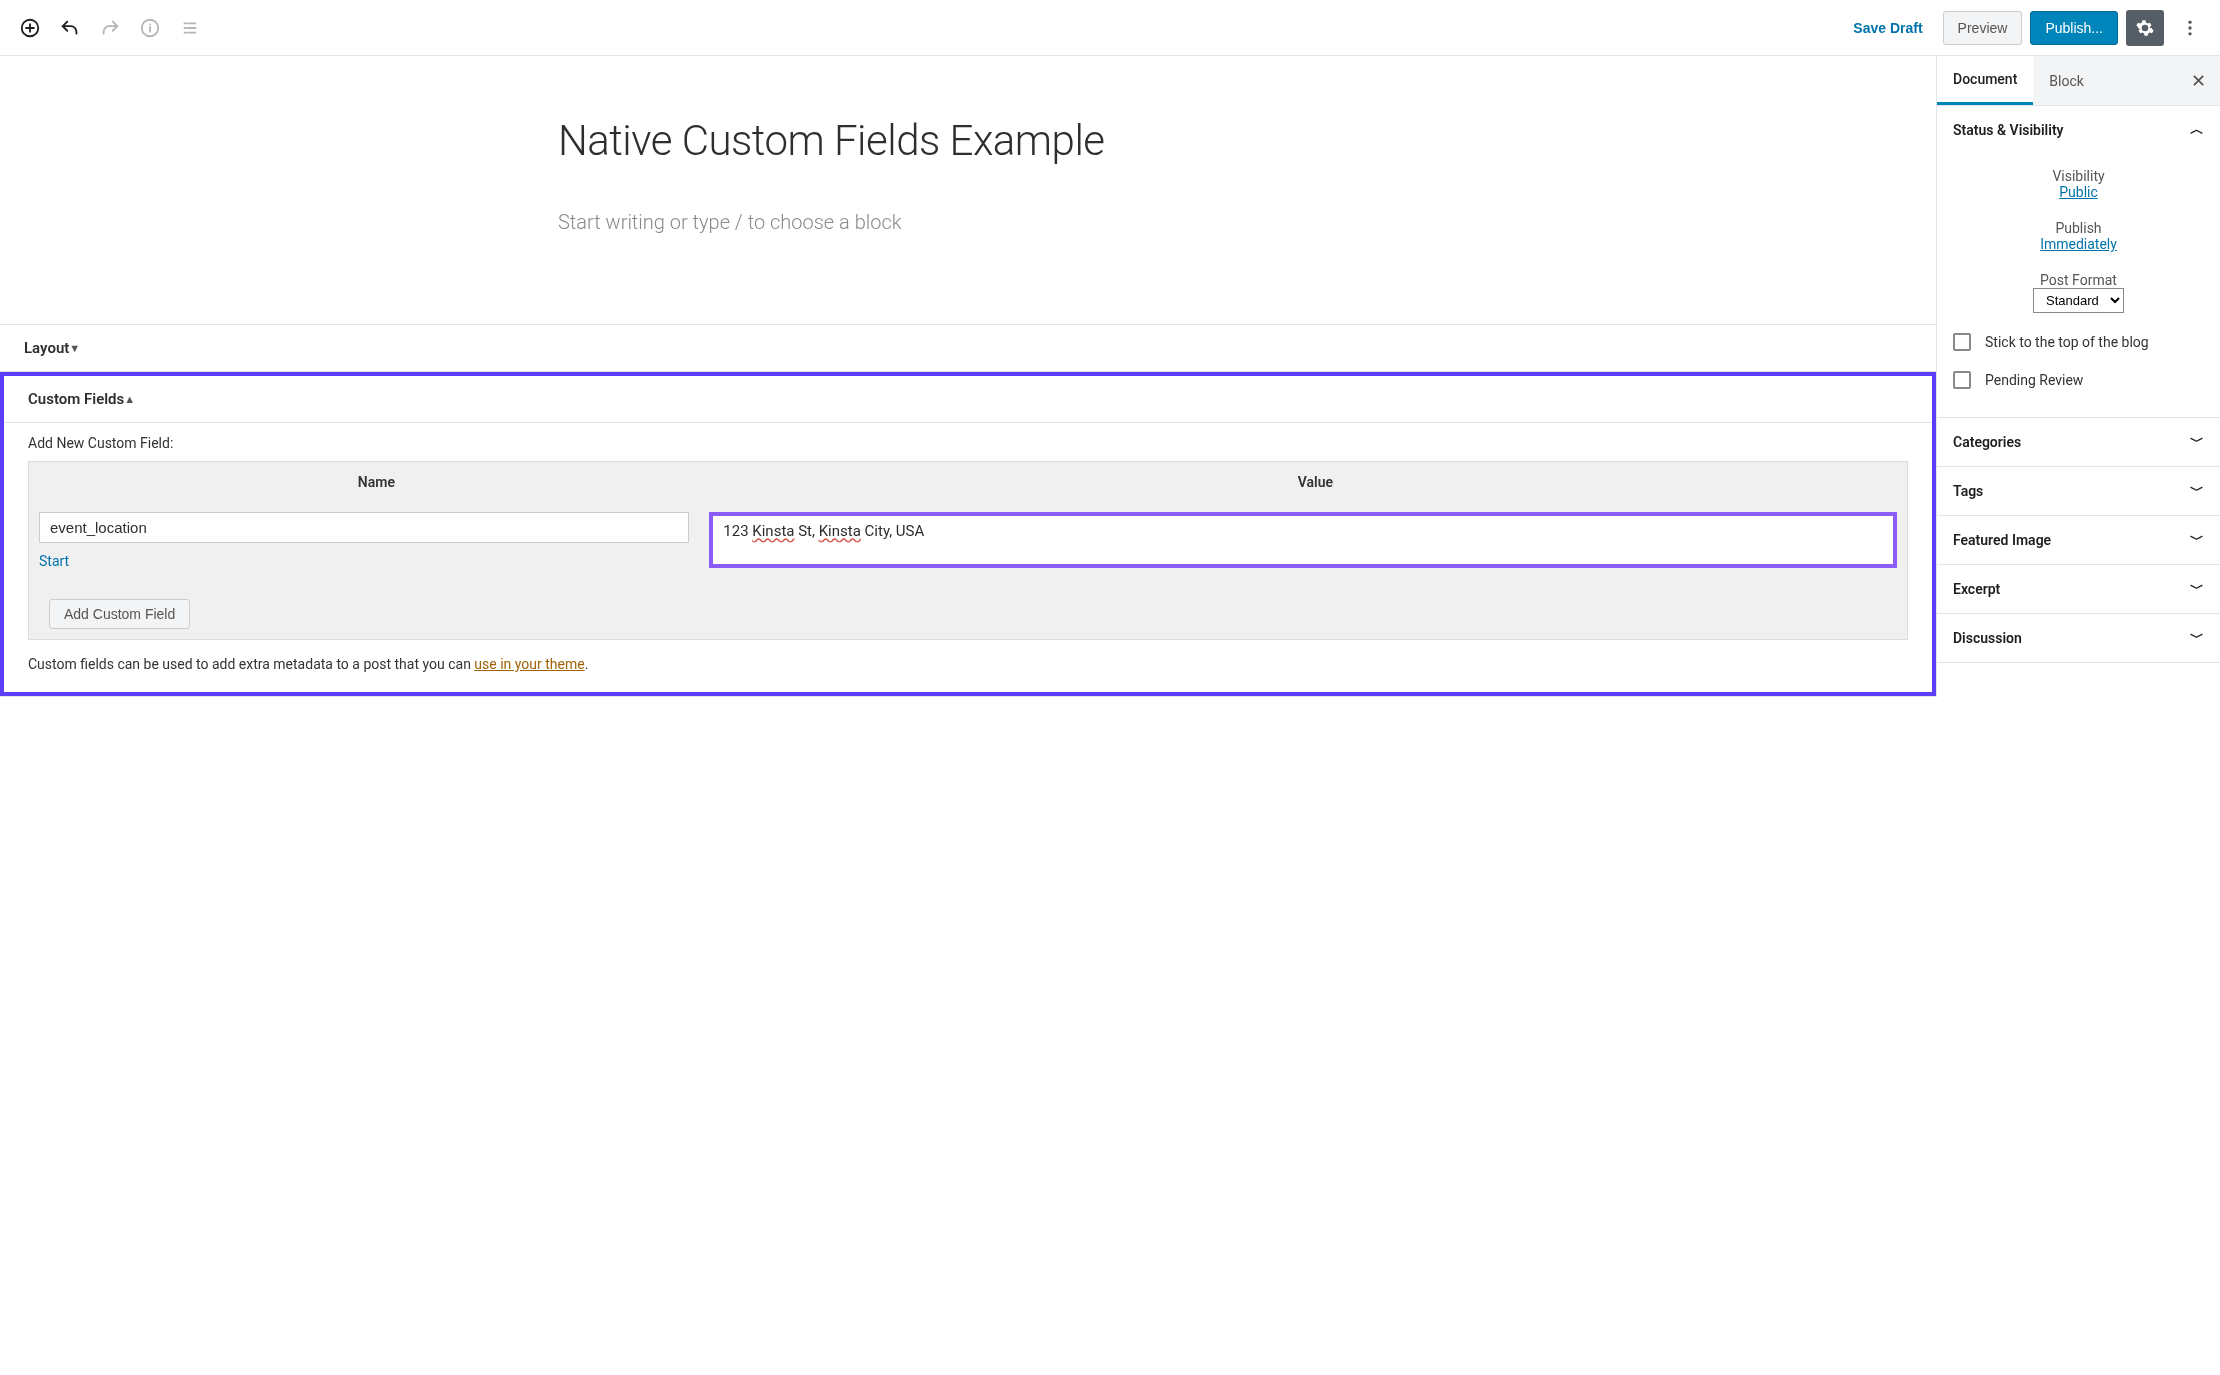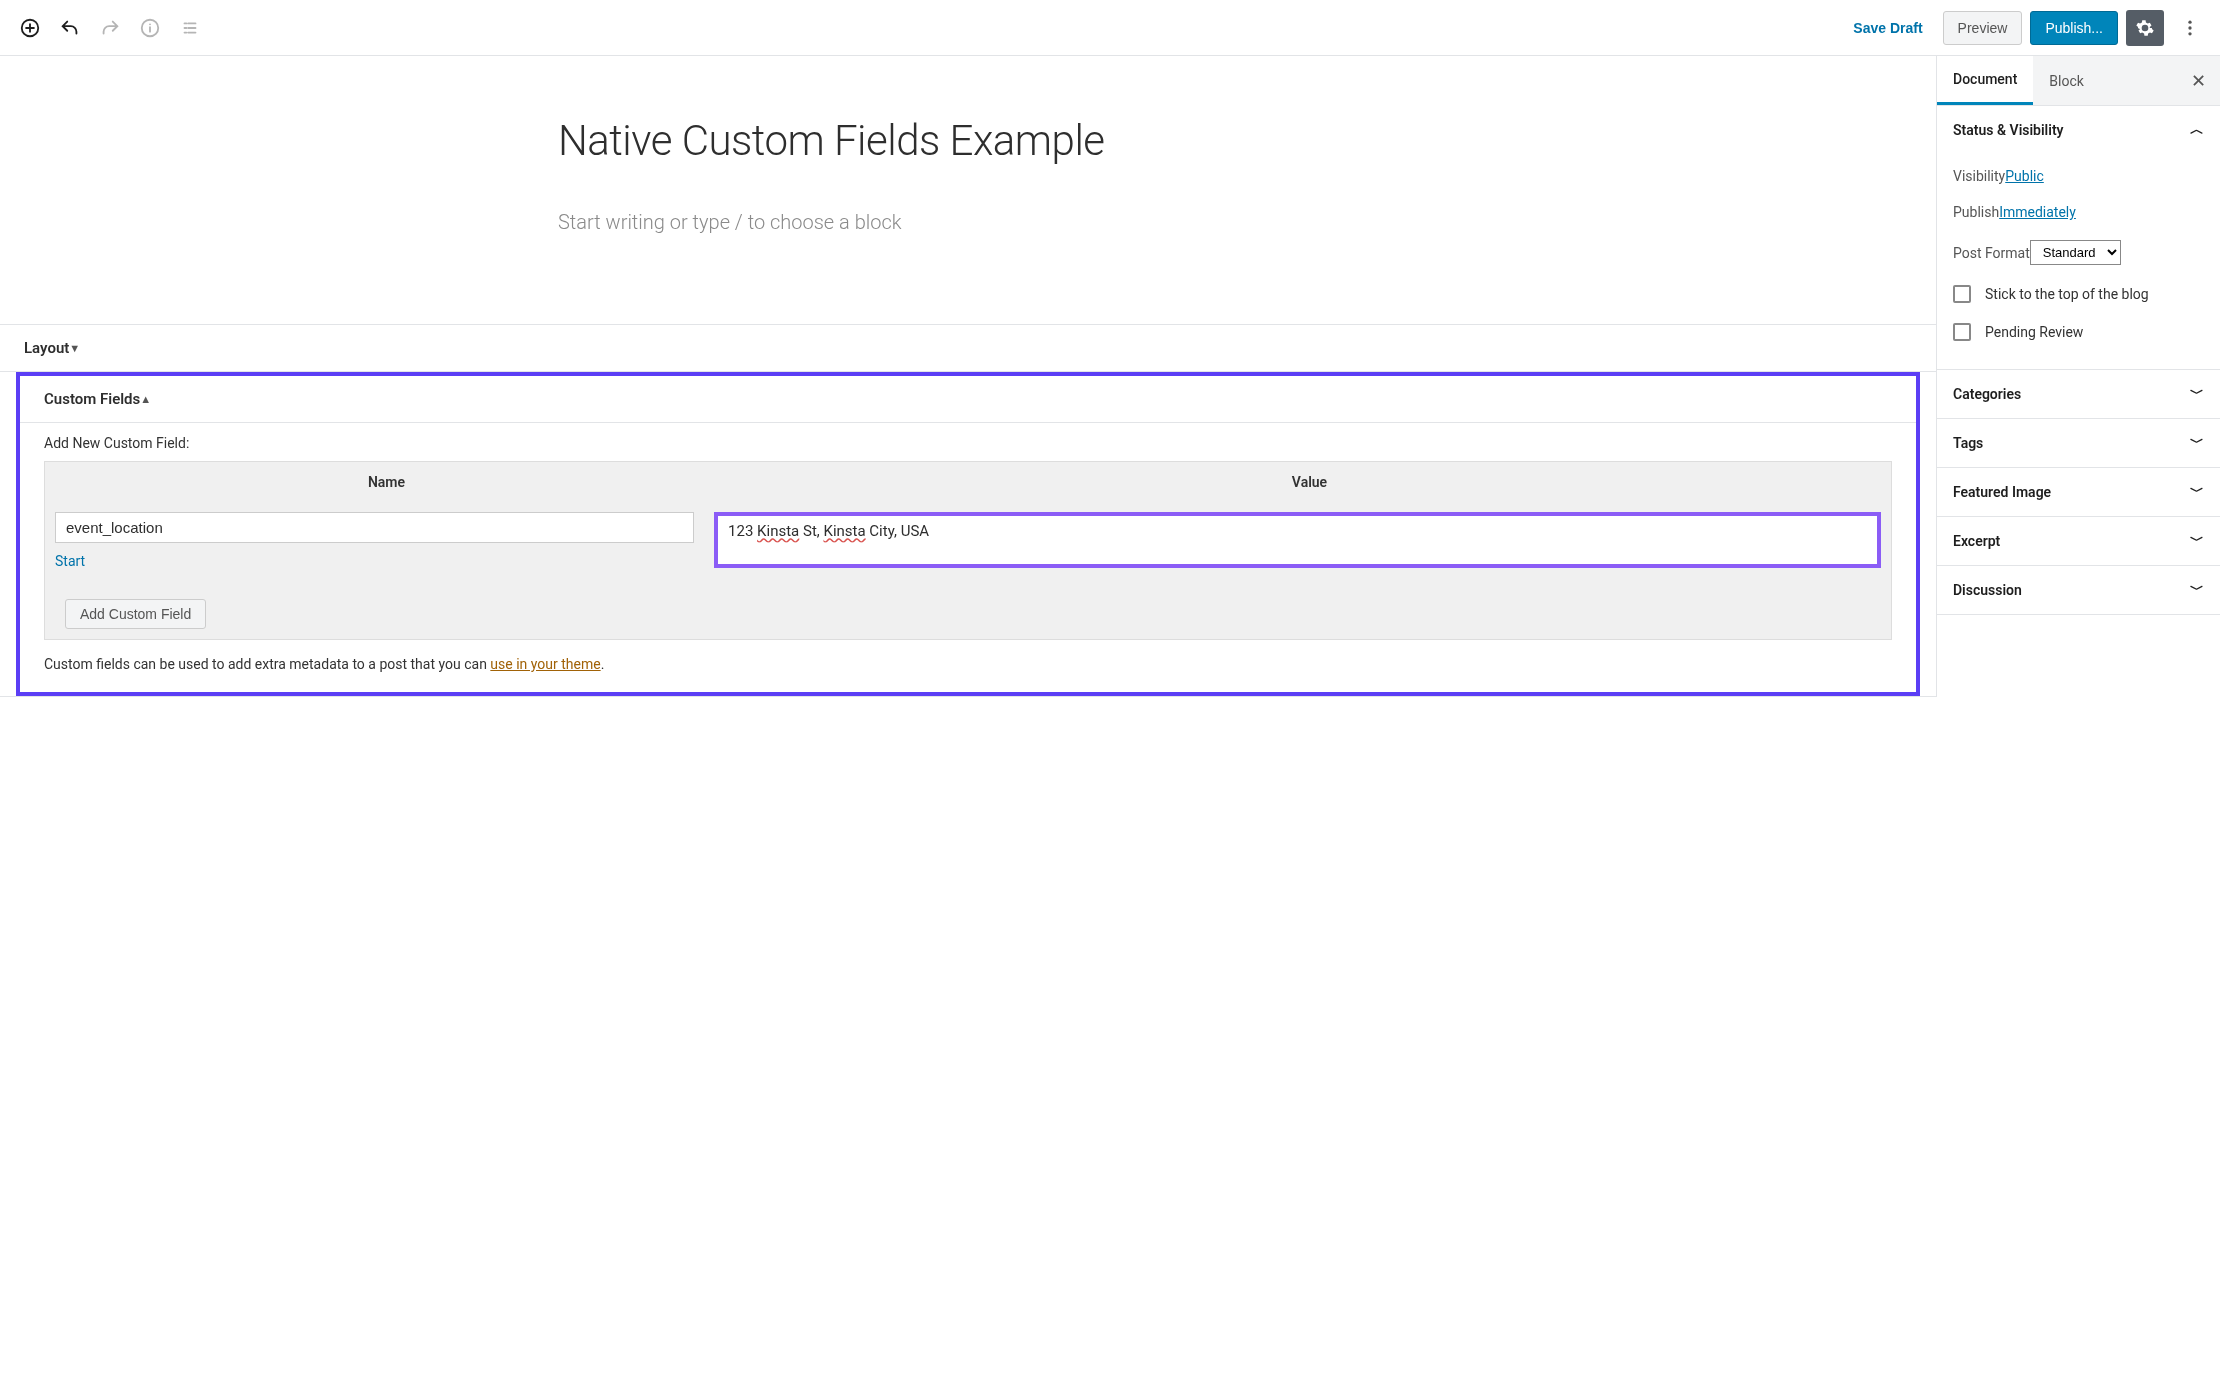--- a/index.html
+++ b/index.html
@@ -18,21 +18,21 @@
 .main-layout { display: flex; height: calc(100% - 56px); }
 .editor-area { flex: 1; min-width: 0; }
 .content-wrap { max-width: 940px; margin: 0 auto; padding: 60px 60px 0; }
 .post-title { font-size: 42px; font-weight: 300; color: #2e2e2e; margin-bottom: 45px; letter-spacing: -0.5px; }
 .block-placeholder { font-size: 20px; color: #8a8a8a; font-weight: 300; }
 .metaboxes { margin-top: 90px; border: 1px solid #e2e4e7; border-left: none; border-right: none; }
 .metabox { border-bottom: 1px solid #e2e4e7; }
 .metabox-head { display: flex; justify-content: flex-start; align-items: center; padding: 14px 24px; cursor: pointer; background: #fff; }
 .metabox-head h3 { font-size: 15px; font-weight: 600; color: #2e2e2e; }
 .tri { font-size: 11px; color: #555; }
-.highlighted { border: 4px solid #5b3ef5; margin: 0 16px; }
+.highlighted { border: 4px solid #5b3ef5; margin: 0 0; }
 .metabox-body { padding: 12px 24px 20px; background: #fff; border-top: 1px solid #e2e4e7; }
 .add-new-label { font-size: 14px; color: #333; margin-bottom: 10px; }
 .cf-table { width: 100%; border: 1px solid #ddd; background: #f0f0f0; }
 .cf-header { display: flex; background: #f0f0f0; align-items: center; }
 .cf-header > div { padding: 12px; font-weight: 600; font-size: 14px; text-align: center; color: #333; }
 .cf-col-name { flex: 0 0 37%; }
 .cf-col-value { flex: 1; }
 .cf-body { display: flex; padding: 10px; gap: 20px; align-items: flex-start; }
 .cf-name-cell { flex: 0 0 35%; }
 .cf-value-cell { flex: 1; }
@@ -45,21 +45,21 @@
 .cf-help a { color: #a16207; }
 .sidebar { width: 284px; border-left: 1px solid #e2e4e7; background: #fff; flex-shrink: 0; }
 .side-tabs { display: flex; align-items: center; background: #f3f4f5; border-bottom: 1px solid #e2e4e7; height: 50px; }
 .side-tab { padding: 0 16px; height: 100%; display: flex; align-items: center; font-size: 14px; cursor: pointer; color: #555; }
 .side-tab.active { border-bottom: 3px solid #0085ba; color: #1e1e1e; font-weight: 500; background: #fff; }
 .side-close { margin-left: auto; padding: 0 14px; color: #555; font-size: 18px; cursor: pointer; }
 .panel { border-bottom: 1px solid #e2e4e7; }
 .panel-head { display: flex; justify-content: space-between; align-items: center; padding: 15px 16px; cursor: pointer; }
 .panel-head h4 { font-size: 14px; font-weight: 600; color: #1e1e1e; }
 .panel-body { padding: 4px 16px 18px; }
-.panel-row { display: flex; justify-content: flex-start; align-items: center; padding: 10px 0; font-size: 14px; }
+.panel-row { display: flex; justify-content: center; align-items: center; padding: 10px 0; font-size: 14px; flex-direction: column; }
 .panel-row .lbl { color: #555; }
 .panel-row .val-link { color: #0073aa; text-decoration: underline; cursor: pointer; }
 .panel-row select { padding: 3px 8px; border: 1px solid #888; font-size: 13px; background: #fff; }
 .chk-row { display: flex; align-items: center; gap: 14px; padding: 10px 0; font-size: 14px; color: #333; }
 .chk { width: 18px; height: 18px; border: 2px solid #888; border-radius: 2px; flex-shrink: 0; }
 .chev { font-size: 14px; color: #1e1e1e; font-weight: bold; }
 svg { display: block; }
 .spell { text-decoration: underline wavy #d9534f; text-decoration-skip-ink: none; }
 </style>
 </head>

